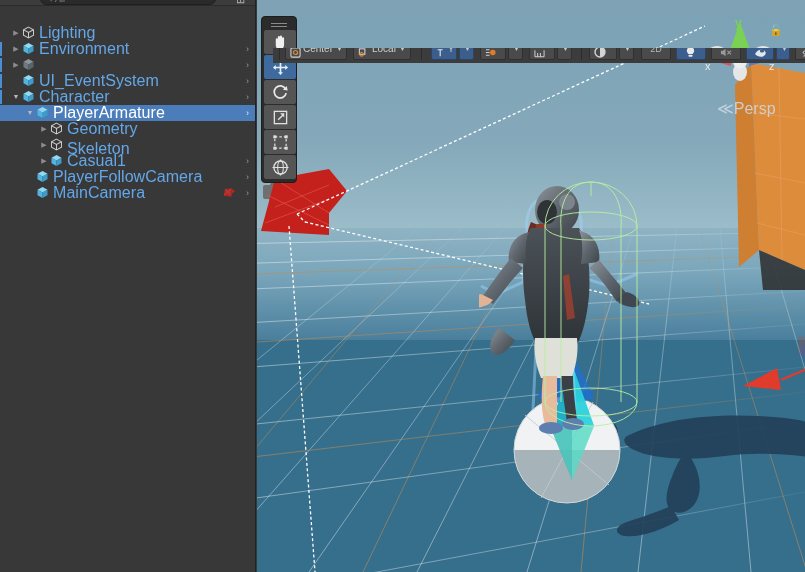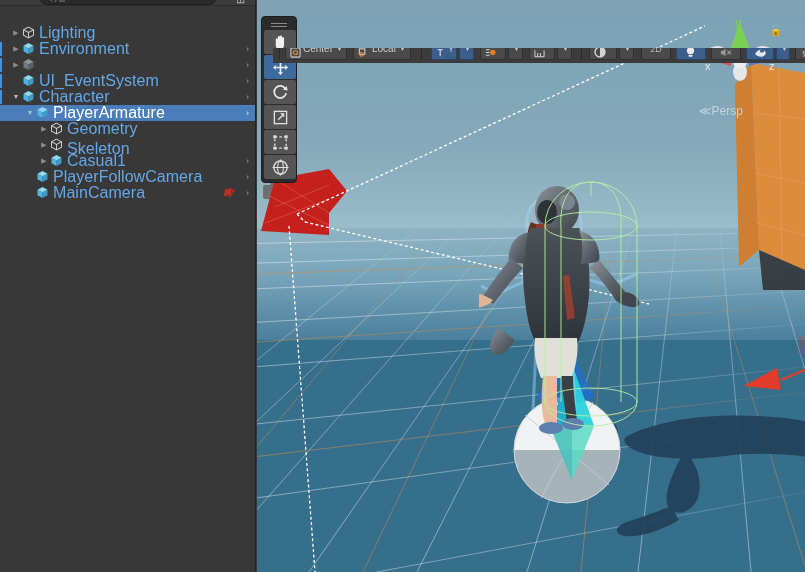--- a/index.html
+++ b/index.html
@@ -160,22 +160,22 @@
     background: linear-gradient(180deg, #8fb3c3 0%, #7aa6bb 40%, #4a7f9c 100%);
   }
   .grid-svg { position: absolute; left: 0; top: 0; }
 
   
   #axis-gizmo {
     position: absolute; right: 22px; top: 18px; width: 86px; height: 96px;
     z-index: 30;
   }
   #axis-gizmo .persp-lbl {
-    position: absolute; left: 2px; bottom: -4px;
-    color: #cfdde6; font-size: 12px; opacity: .82;
+    position: absolute; left: 20px; bottom: -4px;
+    color: #cfdde6; font-size: 16px; opacity: .82;
   }
   #axis-gizmo .lock-ico {
     position: absolute; right: 0px; top: 6px;
     color: #dfe9ef; font-size: 11px; opacity: .85;
   }
 
   .ov { position: absolute; pointer-events: none; }
   .z10 { z-index: 10; }
   .z20 { z-index: 20; }
 </style>

